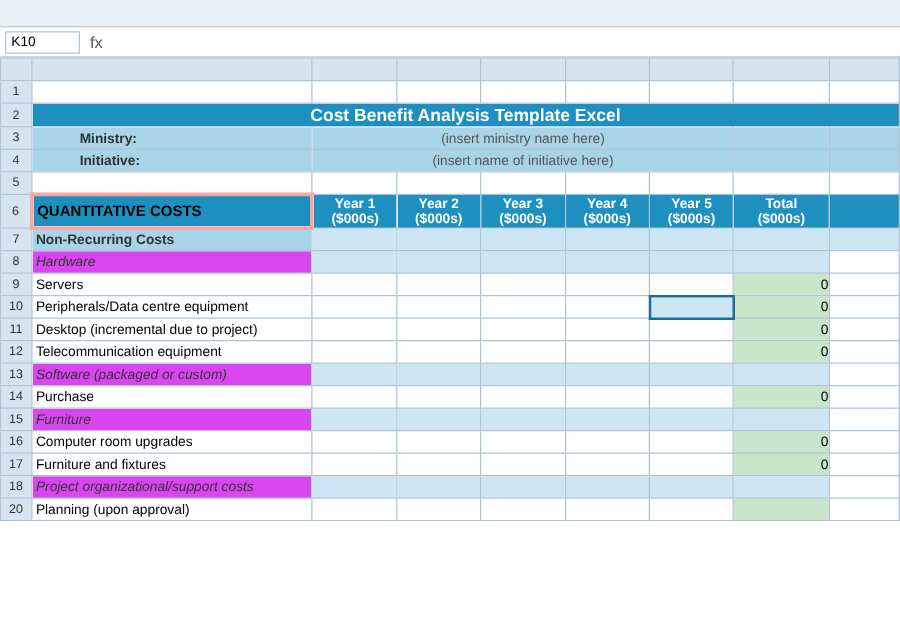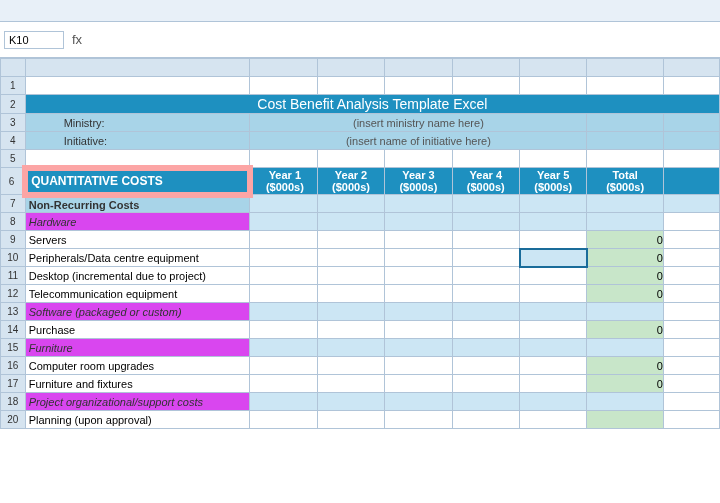--- a/index.html
+++ b/index.html
@@ -28,21 +28,21 @@
       display: flex;
       align-items: center;
       gap: 4px;
       border-right: 1px solid #b0c4d8;
       padding-right: 12px;
     }
     .toolbar-section:last-child { border-right: none; }
 
     
     .formula-bar {
-      height: 36px;
+      height: 24px;
       background: #fff;
       border-bottom: 1px solid #b0c4d8;
       display: flex;
       align-items: center;
       padding: 0 4px;
       gap: 4px;
       font-size: 11px;
     }
     .cell-ref {
       width: 60px;
@@ -104,54 +104,54 @@
       padding: 1px 3px;
       font-size: 11px;
       overflow: hidden;
       white-space: nowrap;
     }
 
     
     .title-cell {
       background: #1e90c0;
       color: #fff;
-      font-weight: normal;
+      font-weight: bold;
       font-size: 14px;
       text-align: center;
       border: 1px solid #b0c4d8;
     }
 
     
     .meta-label {
       background: #a8d4e8;
-      font-weight: normal;
+      font-weight: bold;
       color: #333;
       padding-left: 38px;
     }
     .meta-value {
       background: #a8d4e8;
       color: #555;
       text-align: center;
     }
     .meta-empty {
       background: #a8d4e8;
     }
 
     
     .empty-row {
       background: #fff;
     }
 
     
     .section-header {
       background: #1e90c0;
-      color: #ffffff;
+      color: #000000;
       font-weight: bold;
       font-size: 12px;
-      border: 6px solid #fca5a5;
+      border: 3px solid #fca5a5;
     }
 
     
     .year-header {
       background: #1e90c0;
       color: #fff;
       font-weight: bold;
       text-align: center;
       border: 1px solid #b0c4d8;
       font-size: 11px;

